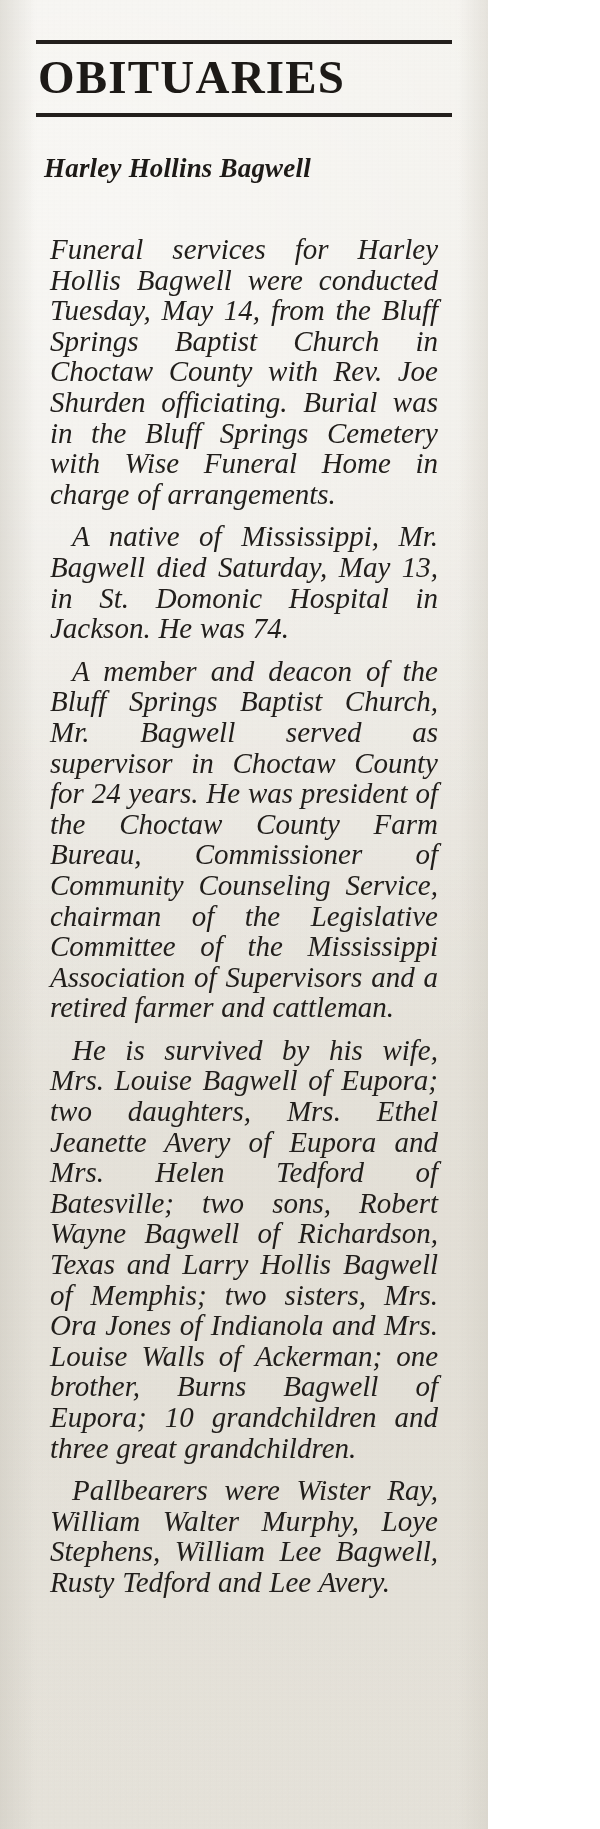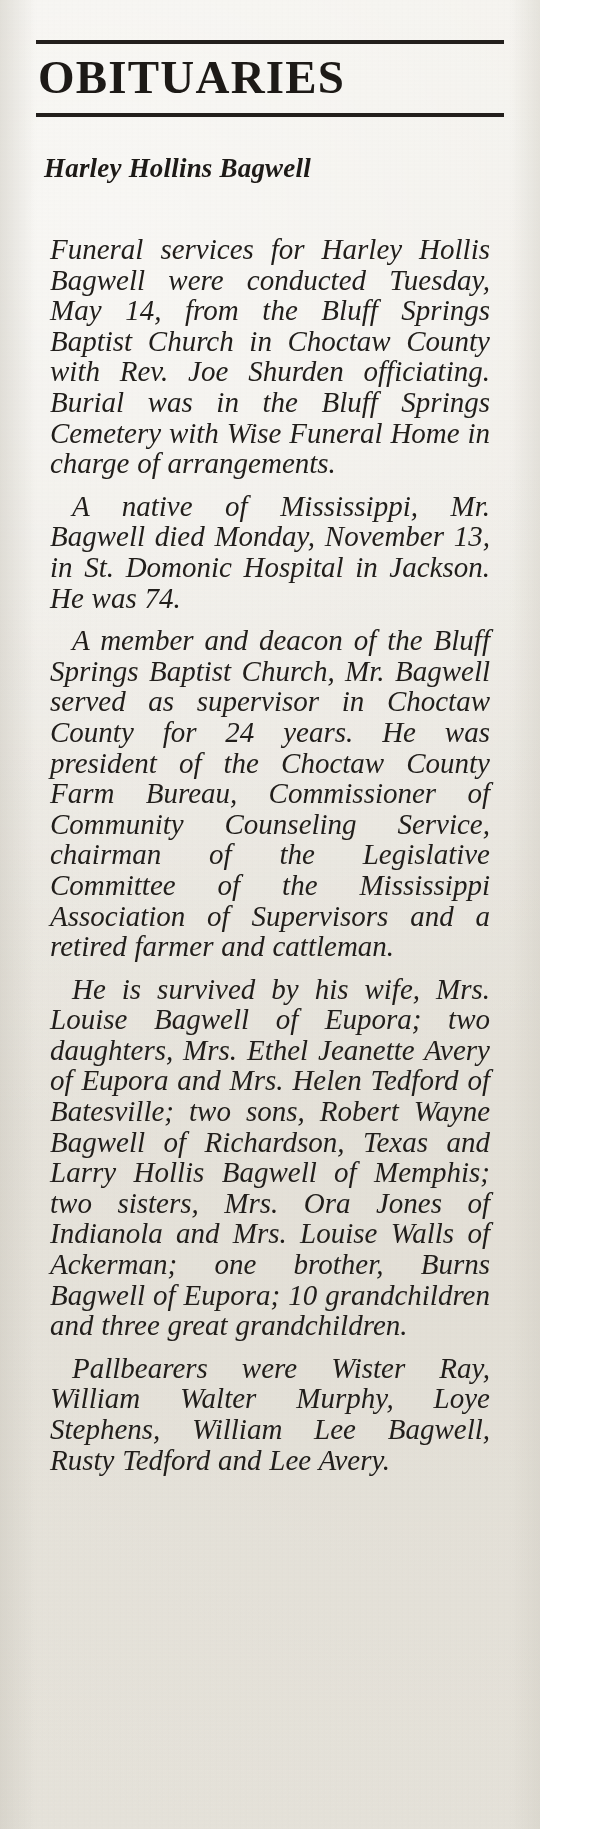--- a/index.html
+++ b/index.html
@@ -8,21 +8,21 @@
     background: #ffffff;
   }
   body {
     width: 600px;
     height: 1829px;
     font-family: "Liberation Serif", serif;
     overflow: hidden;
   }
   .page {
     position: relative;
-    width: 540px;
+    width: 488px;
     height: 1829px;
     background: #eceae4;
     background-image:
       radial-gradient(circle at 20% 12%, rgba(255,255,255,0.55), rgba(255,255,255,0) 55%),
       radial-gradient(circle at 85% 70%, rgba(222,218,208,0.55), rgba(255,255,255,0) 60%),
       linear-gradient(180deg, #f2f0ea 0%, #eae7e0 45%, #e6e3db 100%);
     box-sizing: border-box;
     padding: 34px 36px 20px 36px;
   }
   .grain {
@@ -120,20 +120,20 @@
   <div class="content">
 
     <div class="rule-top"></div>
     <div class="masthead">OBITUARIES</div>
     <div class="rule-bottom"></div>
 
     <div class="deceased-name">Harley Hollins Bagwell</div>
 
     <div class="article">
       <p>Funeral services for Harley Hollis Bagwell were conducted Tuesday, May 14, from the Bluff Springs Baptist Church in Choctaw County with Rev. Joe Shurden officiating. Burial was in the Bluff Springs Cemetery with Wise Funeral Home in charge of arrangements.</p>
-      <p class="indent">A native of Mississippi, Mr. Bagwell died Monday, November 13, in St. Domonic Hospital in Jackson. He was 74.</p>
+      <p class="indent">A native of Mississippi, Mr. Bagwell died Saturday, May 13, in St. Domonic Hospital in Jackson. He was 74.</p>
       <p class="indent">A member and deacon of the Bluff Springs Baptist Church, Mr. Bagwell served as supervisor in Choctaw County for 24 years. He was president of the Choctaw County Farm Bureau, Commissioner of Community Counseling Service, chairman of the Legislative Committee of the Mississippi Association of Supervisors and a retired farmer and cattleman.</p>
       <p class="indent">He is survived by his wife, Mrs. Louise Bagwell of Eupora; two daughters, Mrs. Ethel Jeanette Avery of Eupora and Mrs. Helen Tedford of Batesville; two sons, Robert Wayne Bagwell of Richardson, Texas and Larry Hollis Bagwell of Memphis; two sisters, Mrs. Ora Jones of Indianola and Mrs. Louise Walls of Ackerman; one brother, Burns Bagwell of Eupora; 10 grandchildren and three great grandchildren.</p>
       <p class="indent">Pallbearers were Wister Ray, William Walter Murphy, Loye Stephens, William Lee Bagwell, Rusty Tedford and Lee Avery.</p>
     </div>
 
   </div>
 </div>
 
 </body></html>

